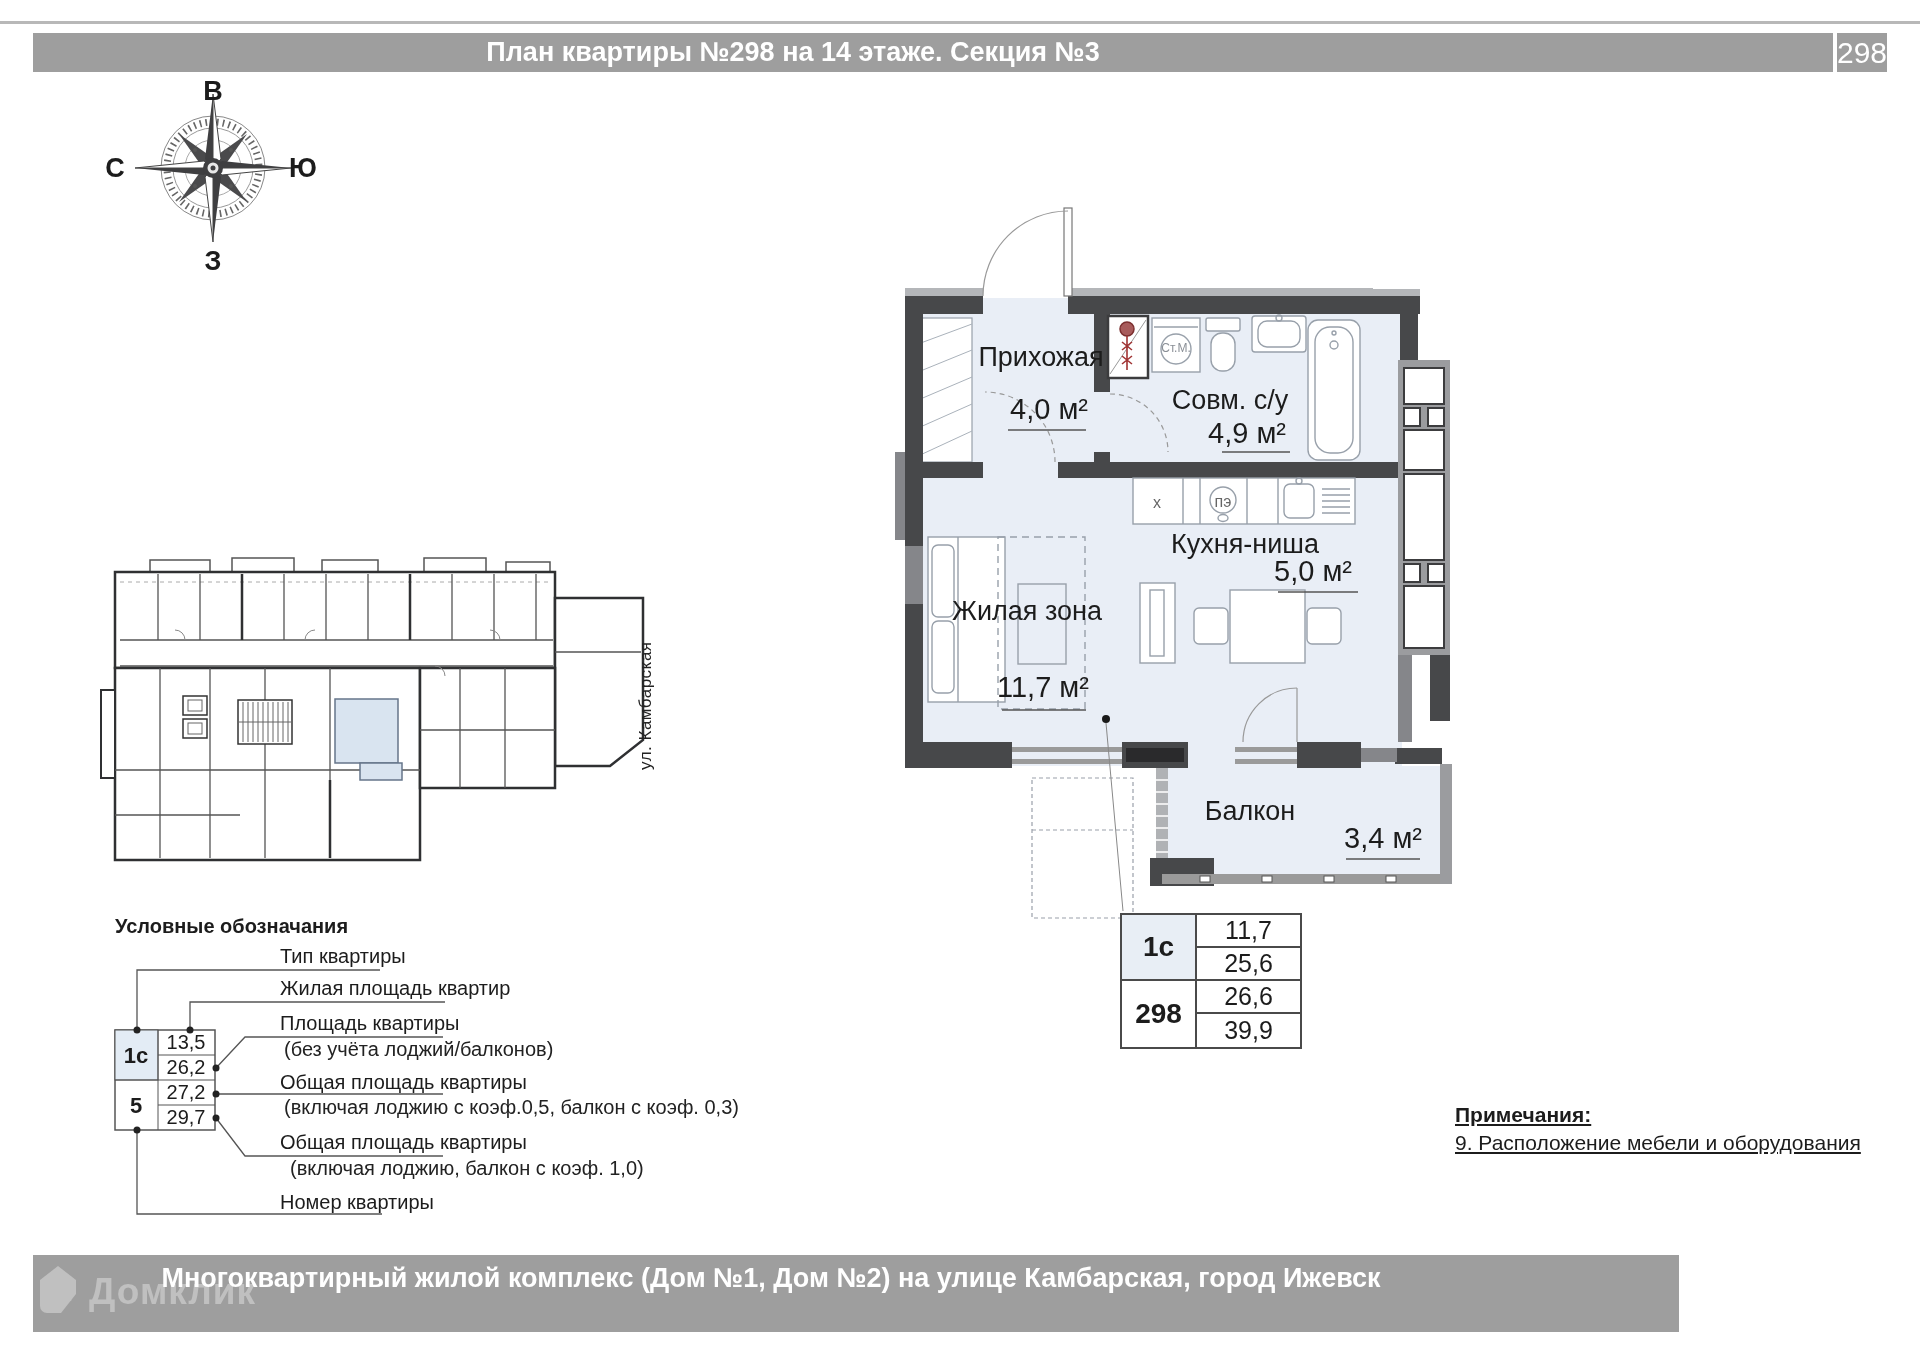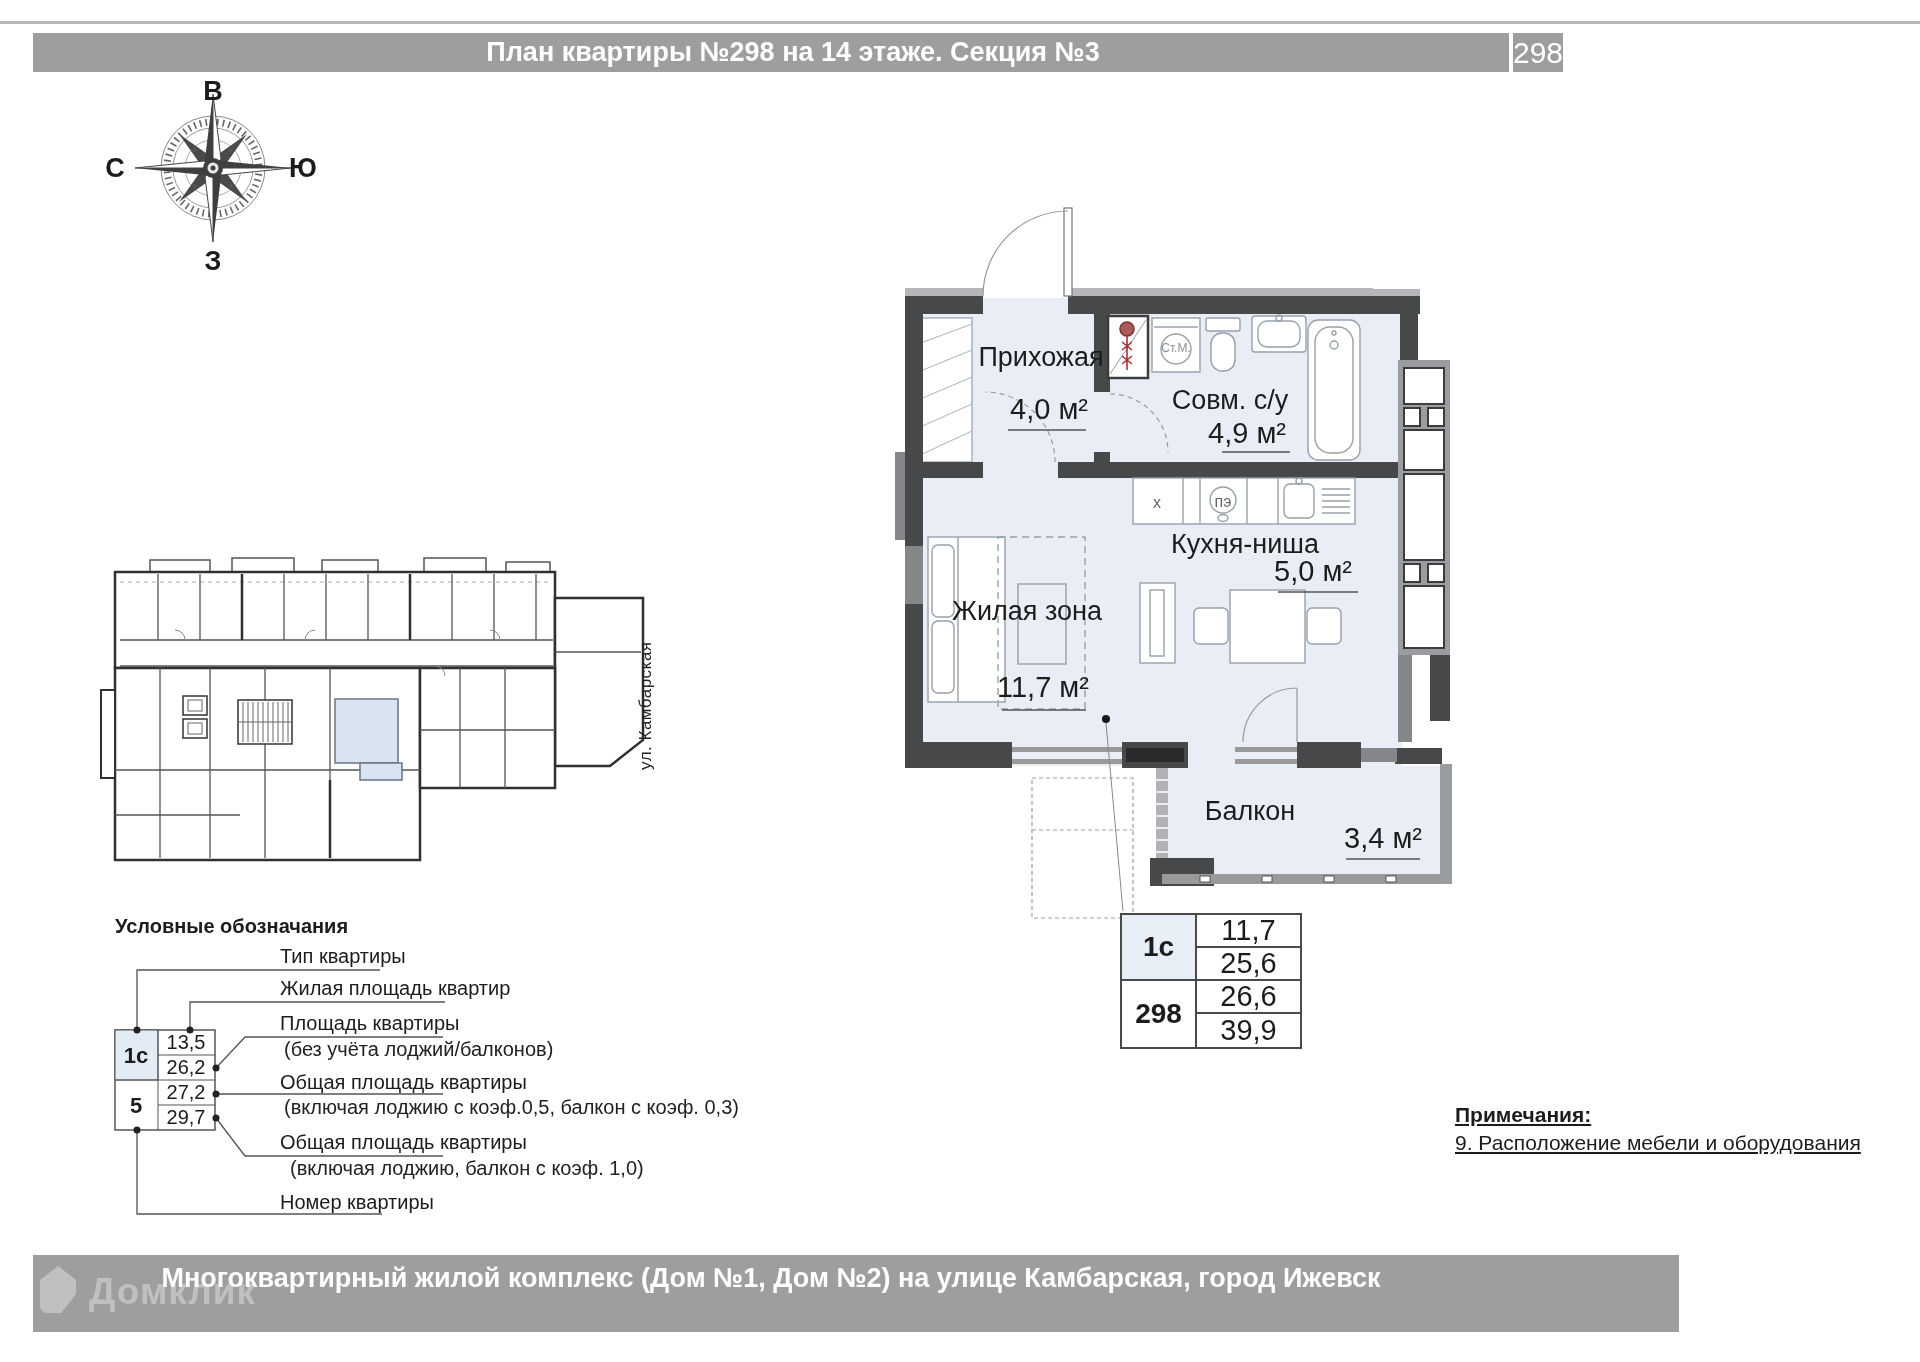--- a/index.html
+++ b/index.html
@@ -4,38 +4,38 @@
 <style>
   html,body{margin:0;padding:0;}
   body{
     width:1920px;height:1362px;position:relative;overflow:hidden;background:#ffffff;
     font-family:"Liberation Sans", sans-serif;color:#1c1c1c;
   }
   .abs{position:absolute;}
   
   .top-rule{left:0;top:21px;width:1920px;height:3px;background:#b8b8b8;}
   
-  .header-bar{left:33px;top:33px;width:1530px;height:39px;background:#9e9e9e;}
+  .header-bar{left:33px;top:33px;width:1854px;height:39px;background:#9e9e9e;}
   .header-title{position:absolute;left:0;top:0;width:1520px;height:39px;line-height:39px;
     text-align:center;color:#fff;font-size:27px;font-weight:bold;}
   .header-page{position:absolute;right:0;top:0;height:39px;width:50px;border-left:4px solid #fff;
     color:#fff;font-size:30px;line-height:39px;text-align:center;}
   
   .cmp-label{font-size:27px;font-weight:600;color:#1c1c1c;text-align:center;width:34px;}
   
   .street{left:636px;top:615px;height:155px;writing-mode:vertical-rl;transform:rotate(180deg);
     font-size:17px;color:#222;letter-spacing:.5px;}
   
   .apt-table{left:1120px;top:913px;display:grid;grid-template-columns:75px 103px;
     grid-template-rows:repeat(4,33px);border:2px solid #4a4a4a;background:#fff;}
   .apt-table div{display:flex;align-items:center;justify-content:center;}
   .cell-type{grid-column:1;grid-row:1/3;background:#e8eef5;border-right:2px solid #4a4a4a;
     border-bottom:2px solid #4a4a4a;font-weight:bold;font-size:28px;}
   .cell-num{grid-column:1;grid-row:3/5;border-right:2px solid #4a4a4a;font-weight:bold;font-size:28px;}
-  .cell-val{grid-column:2;font-size:29px;}
+  .cell-val{grid-column:2;font-size:25px;}
   .cell-val.b{border-bottom:2px solid #4a4a4a;}
   
   .notes{left:1455px;top:1102px;width:430px;font-size:21px;line-height:26px;color:#1c1c1c;text-decoration:underline;}
   .notes-title{font-weight:bold;margin-bottom:2px;}
   .notes .indent{padding-left:16px;}
   
   .footer-bar{left:33px;top:1255px;width:1646px;height:77px;background:#9e9e9e;}
   .footer-text{position:absolute;left:0;top:7px;width:1410px;text-align:center;color:#fff;
     font-weight:bold;font-size:27px;line-height:33px;padding-left:33px;}
   .brand{position:absolute;left:4px;top:9px;display:flex;align-items:center;}

